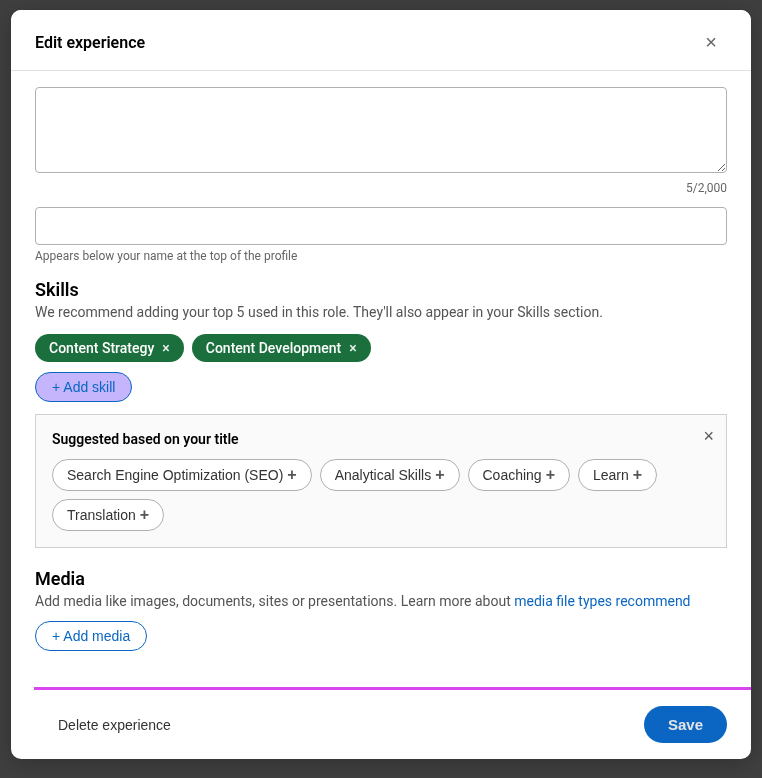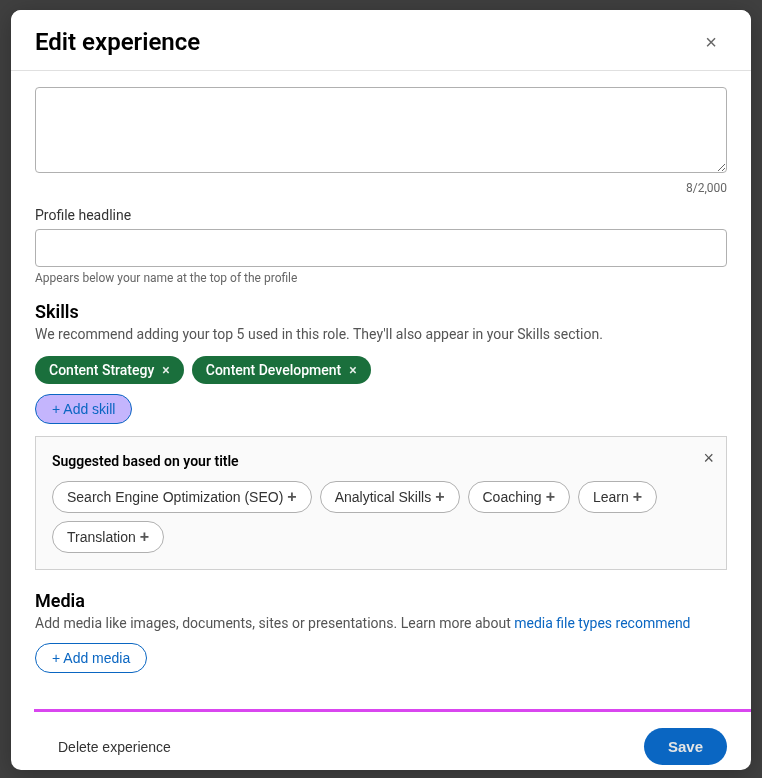--- a/index.html
+++ b/index.html
@@ -36,21 +36,21 @@
       justify-content: space-between;
       align-items: center;
       padding: 16px 24px 12px;
       border-bottom: 1px solid #e0e0e0;
       position: sticky;
       top: 0;
       background: #fff;
       z-index: 10;
     }
     .modal-title {
-      font-size: 24px;
+      font-size: 16px;
       font-weight: 600;
       color: #000;
     }
     .close-btn {
       background: none;
       border: none;
       cursor: pointer;
       font-size: 20px;
       color: #666;
       padding: 4px;
@@ -265,25 +265,24 @@
 
     <div class="modal-header">
       <span class="modal-title">Edit experience</span>
       <button class="close-btn">×</button>
     </div>
 
     <div class="modal-body">
 
       <div class="textarea-section">
         <textarea class="description-textarea" rows="4" style=""></textarea>
-        <div class="char-count">8/2,000</div>
+        <div class="char-count">5/2,000</div>
       </div>
 
       <div class="field-section">
-        <label class="field-label">Profile headline</label>
         <input type="text" class="text-input" style="">
         <div class="field-hint">Appears below your name at the top of the profile</div>
       </div>
 
       <div class="skills-section">
         <div class="section-title">Skills</div>
         <div class="section-desc">We recommend adding your top 5 used in this role. They'll also appear in your Skills section.</div>
 
         <div class="skills-tags">
           <div class="skill-tag">

